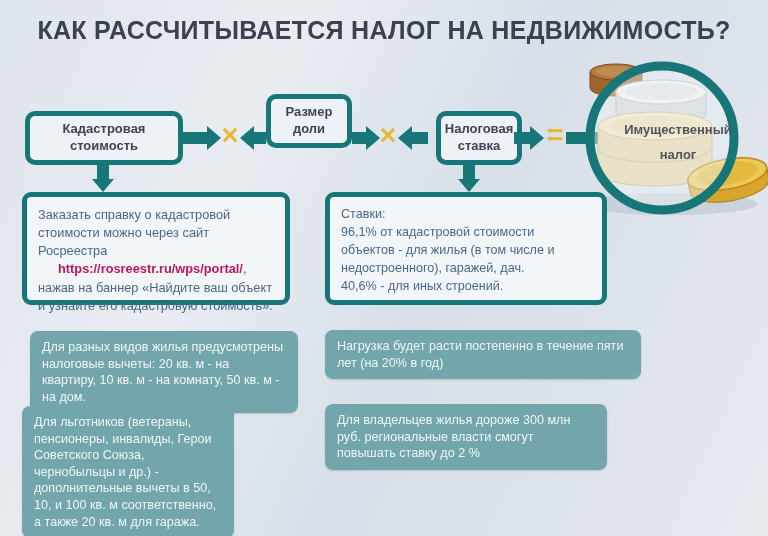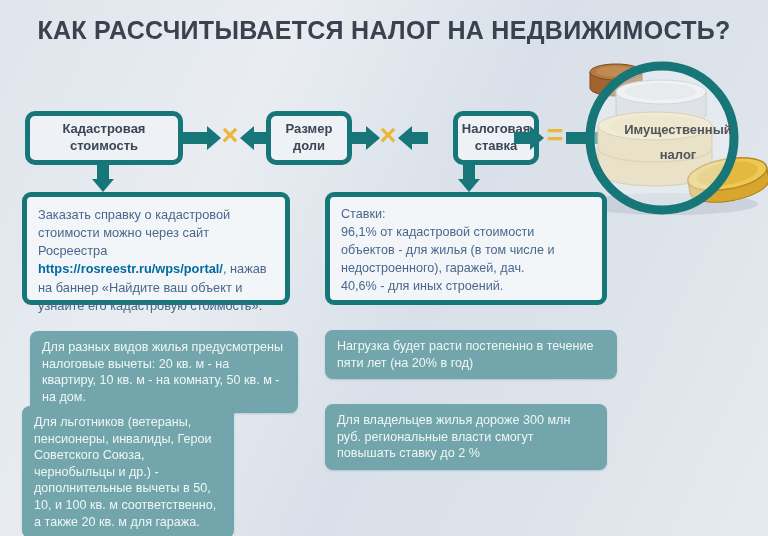--- a/index.html
+++ b/index.html
@@ -25,22 +25,22 @@
     background: #eef2f6;
     border: 5px solid #177678;
     border-radius: 10px;
     display: flex; align-items: center; 
     text-align: center;
     font-size: 13px; font-weight: bold; line-height: 1.3;
     color: #3c4654;
     padding: 2px;
   }
   #fbox1 { left: 25px;  top: 111px; width: 158px; height: 54px; }
-  #fbox2 { left: 266px; top: 111px; width: 86px;  height: 54px; }
-  #fbox3 { left: 453px; top: 111px; width: 86px;  height: 54px; }
+  #fbox2 { left: 266px; top: 94px; width: 86px;  height: 54px; }
+  #fbox3 { left: 436px; top: 111px; width: 86px;  height: 54px; }
   
   .hbar { position: absolute; height: 12px; background: #177678; top: 132px; }
   .head-right {
     position: absolute; width: 0; height: 0; top: 126px;
     border-top: 12px solid transparent; border-bottom: 12px solid transparent;
     border-left: 14px solid #177678;
   }
   .head-left {
     position: absolute; width: 0; height: 0; top: 126px;
     border-top: 12px solid transparent; border-bottom: 12px solid transparent;
@@ -65,36 +65,36 @@
     background: #f3f6f9;
     border: 5px solid #177678;
     border-radius: 9px;
     padding: 9px 11px;
     font-size: 13px; line-height: 1.42;
     color: #4a678c;
   }
   #callout-left  { left: 22px;  top: 192px; width: 268px; height: 113px; font-size: 12.8px; }
   #callout-right { left: 325px; top: 192px; width: 282px; height: 113px; font-size: 12.6px; }
   .callout a, .url-link {
-    color: #0369a1; font-weight: bold; text-decoration: none; cursor: pointer;
+    color: #be185d; font-weight: bold; text-decoration: none; cursor: pointer; margin-left: 20px;
   }
   .rates-label { font-weight: normal; }
   
   .note {
     position: absolute;
     background: #72a6ac;
     border-radius: 8px;
     padding: 8px 12px;
     font-size: 12.6px; line-height: 1.32;
     color: #eff6f6;
     box-shadow: 0 1px 2px rgba(90,110,125,0.25);
   }
   #note-l1 { left: 30px;  top: 331px; width: 268px; min-height: 57px; }
   #note-l2 { left: 22px;  top: 406px; width: 212px; min-height: 110px; }
-  #note-r1 { left: 325px; top: 330px; width: 292px; min-height: 44px; }
+  #note-r1 { left: 325px; top: 330px; width: 316px; min-height: 44px; }
   #note-r2 { left: 325px; top: 404px; width: 282px; min-height: 59px; }
   
   #coins-svg { position: absolute; left: 570px; top: 56px; width: 198px; height: 164px; }
   #result-label {
     position: absolute; left: 596px; top: 118px; width: 136px;
     text-align: center;
     font-size: 13px; font-weight: bold; line-height: 1.9;
     color: #50555c;
     padding-left: 28px;
   }

